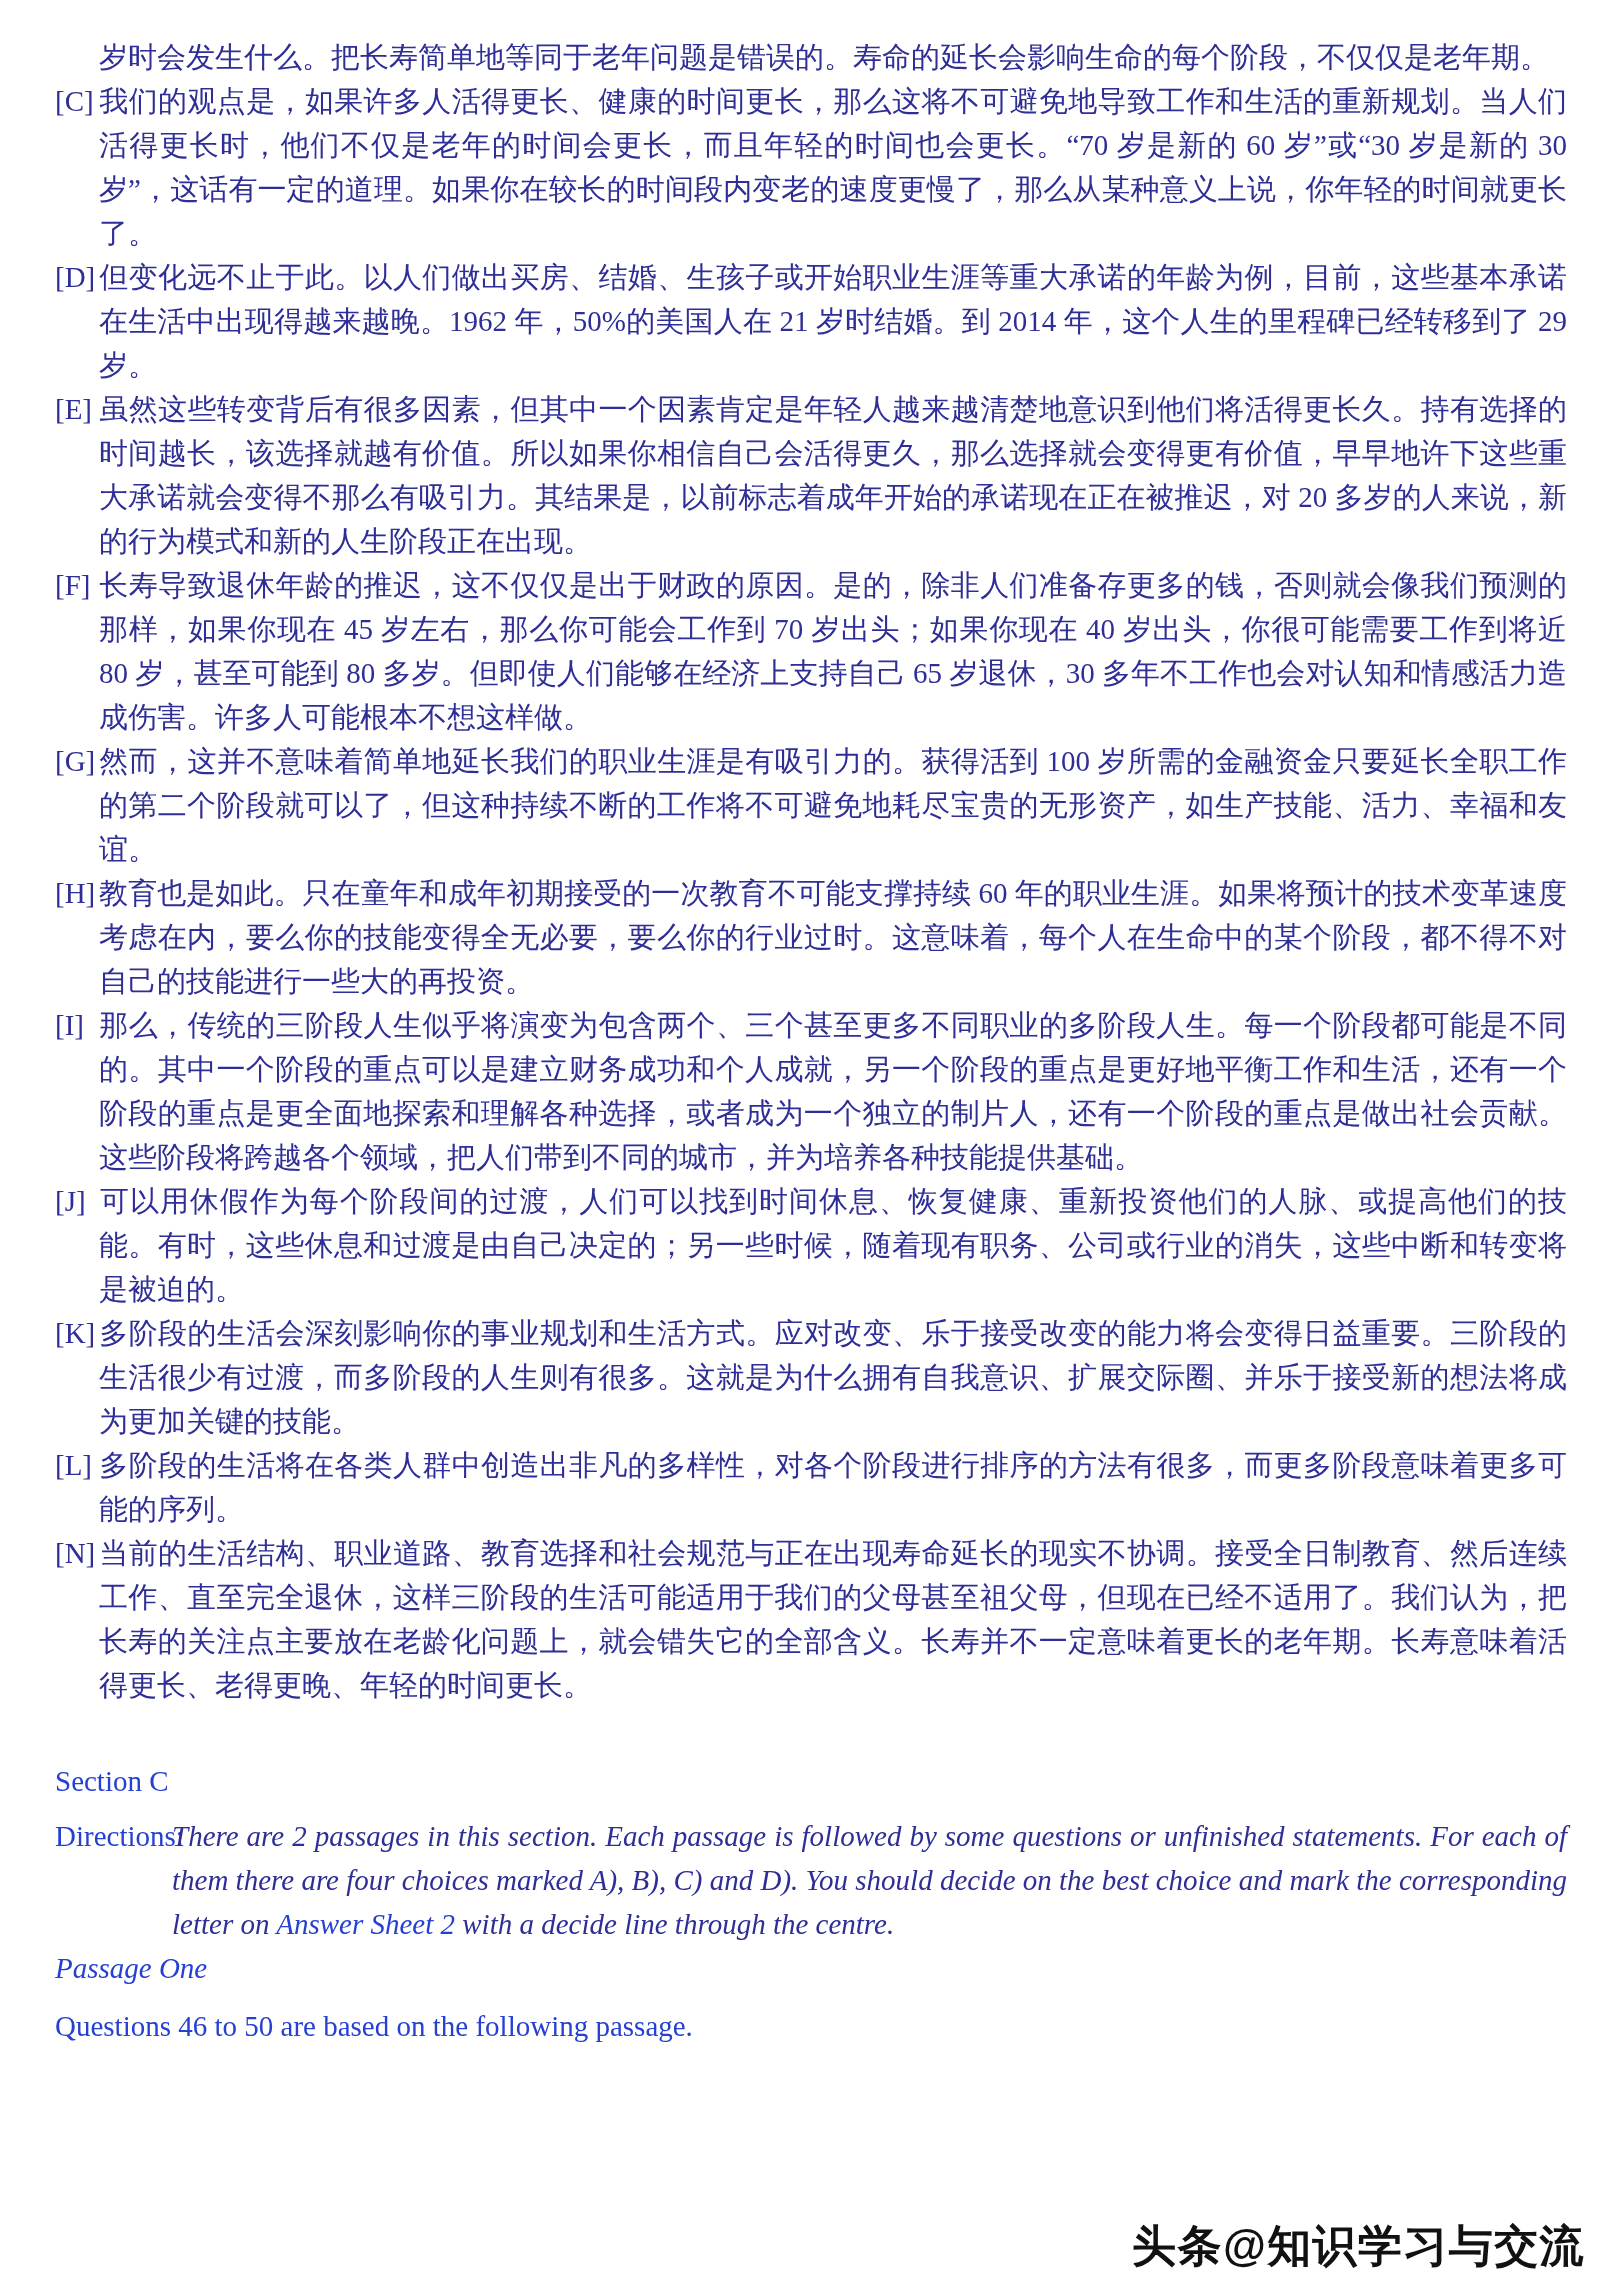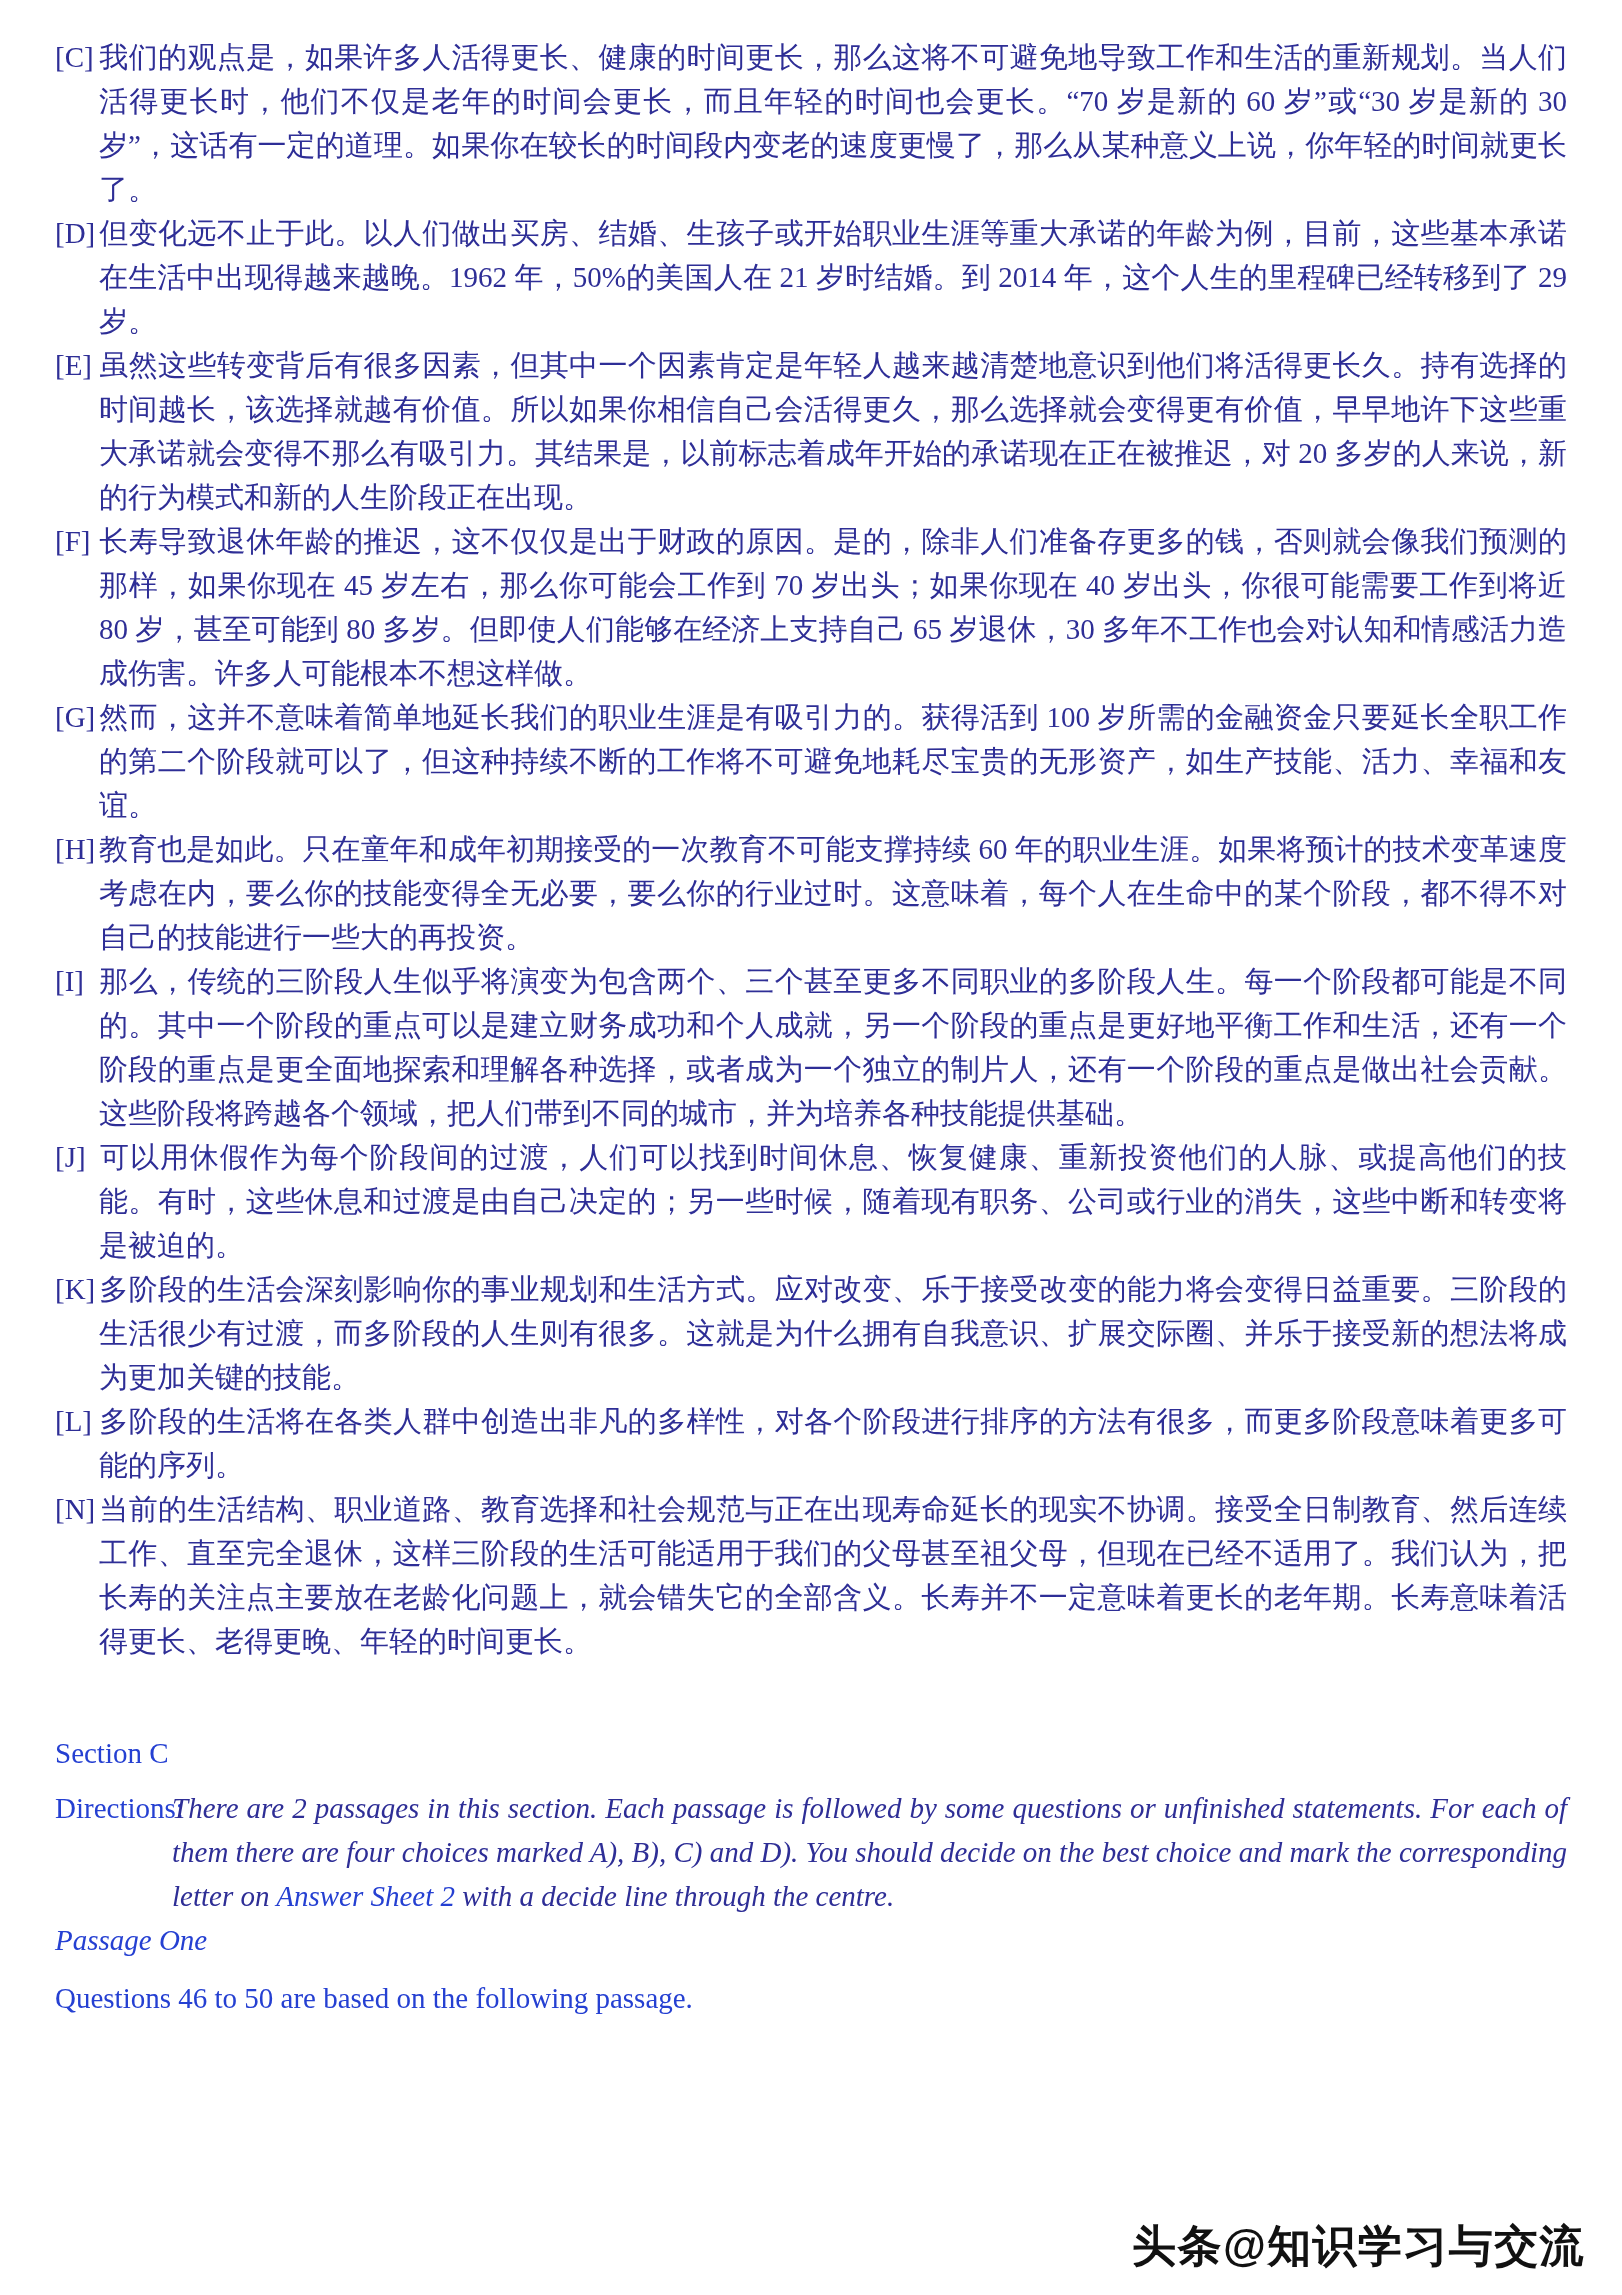--- a/index.html
+++ b/index.html
@@ -28,21 +28,21 @@
   .cont { padding-left: 44px; }
   .para { padding-left: 44px; text-indent: -44px; }
   .para-label {
     display: inline-block;
     width: 44px;
     text-indent: 0;
   }
   .section-block { font-size: 29px; line-height: 44px; }
   .section-title {
     color: var(--accent-blue, #2540d2);
-    margin-top: 68px;
+    margin-top: 52px;
   }
   .directions {
     margin-top: 11px;
     color: var(--body-text, #2e2e96);
     padding-left: 117px;
     text-indent: -117px;
     text-align: justify;
   }
   .directions-label {
     color: var(--accent-blue, #2540d2);
@@ -71,20 +71,21 @@
     color: var(--watermark, #111111);
     letter-spacing: 1.4px;
   }
 </style>
 </head>
 <body>
 
 <div class="page">
 
   <div class="body-text">
+    <p class="cont">岁时会发生什么。把长寿简单地等同于老年问题是错误的。寿命的延长会影响生命的每个阶段，不仅仅是老年期。</p>
 
     <div id="paragraphs">
   <p class="para">
     <span class="para-label">[C]</span><span class="para-text">我们的观点是，如果许多人活得更长、健康的时间更长，那么这将不可避免地导致工作和生活的重新规划。当人们活得更长时，他们不仅是老年的时间会更长，而且年轻的时间也会更长。“70 岁是新的 60 岁”或“30 岁是新的 30 岁”，这话有一定的道理。如果你在较长的时间段内变老的速度更慢了，那么从某种意义上说，你年轻的时间就更长了。</span>
   </p>
 
   <p class="para">
     <span class="para-label">[D]</span><span class="para-text">但变化远不止于此。以人们做出买房、结婚、生孩子或开始职业生涯等重大承诺的年龄为例，目前，这些基本承诺在生活中出现得越来越晚。1962 年，50%的美国人在 21 岁时结婚。到 2014 年，这个人生的里程碑已经转移到了 29 岁。</span>
   </p>
 

